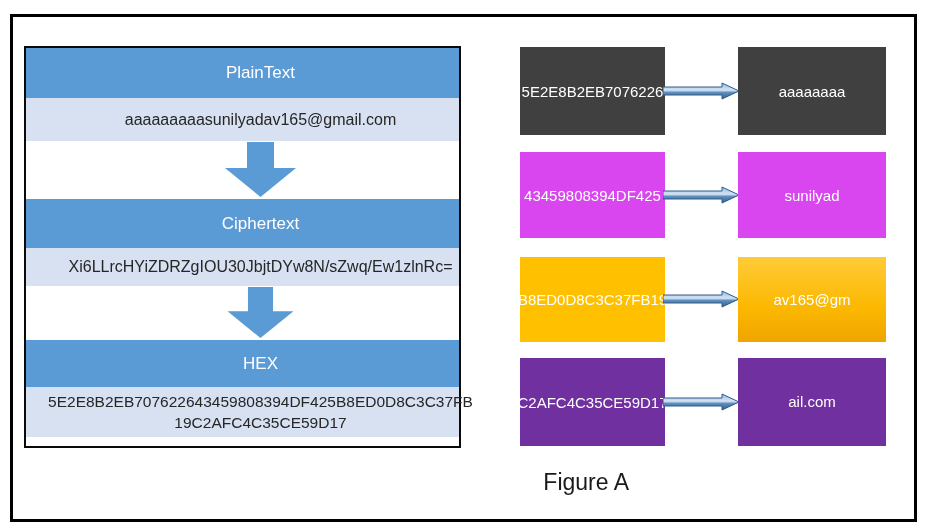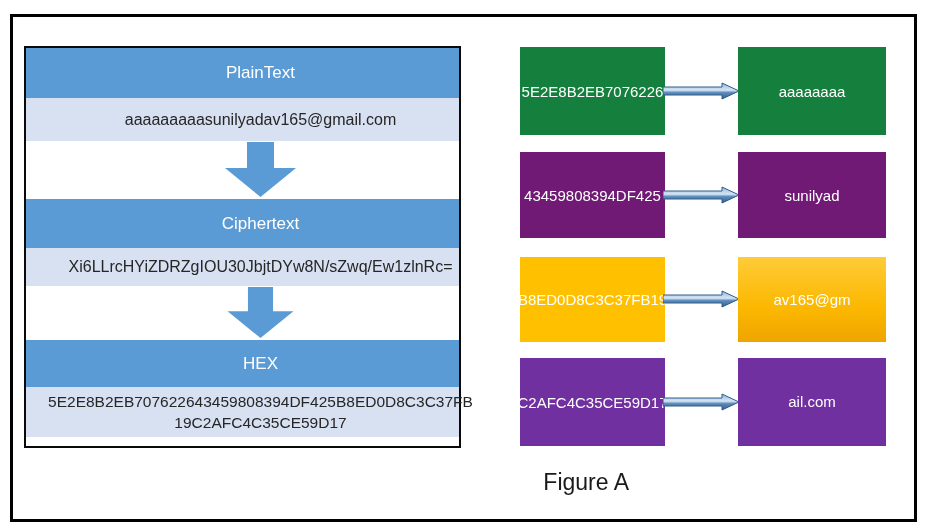--- a/index.html
+++ b/index.html
@@ -50,22 +50,22 @@
     align-items: center; justify-content: center;
     color: #fff; font-size: 15px; text-align: center;
   }
   .lbox { left: 520px; width: 145px; }
   .rbox { left: 738px; width: 148px; text-align: right; }
   .rowy1 { top: 47px;  height: 88px; }
   .rowy2 { top: 152px; height: 86px; }
   .rowy3 { top: 257px; height: 85px; }
   .rowy4 { top: 358px; height: 88px; }
 
-  .c-blue   { background: #15803d; }
-  .c-green  { background: #701a75; }
+  .c-blue   { background: #404040; }
+  .c-green  { background: #d946ef; }
   .c-gold   { background: #FFC000; }
   .c-gold-g { background: linear-gradient(180deg, #FFCB38 0%, #FCB800 60%, #EFA400 100%); }
   .c-purple { background: #7030A0; }
 
   .harrow { position: absolute; left: 663px; width: 77px; height: 18px; }
   .ay1 { top: 82px; }
   .ay2 { top: 186px; }
   .ay3 { top: 290px; }
   .ay4 { top: 393px; }
 

